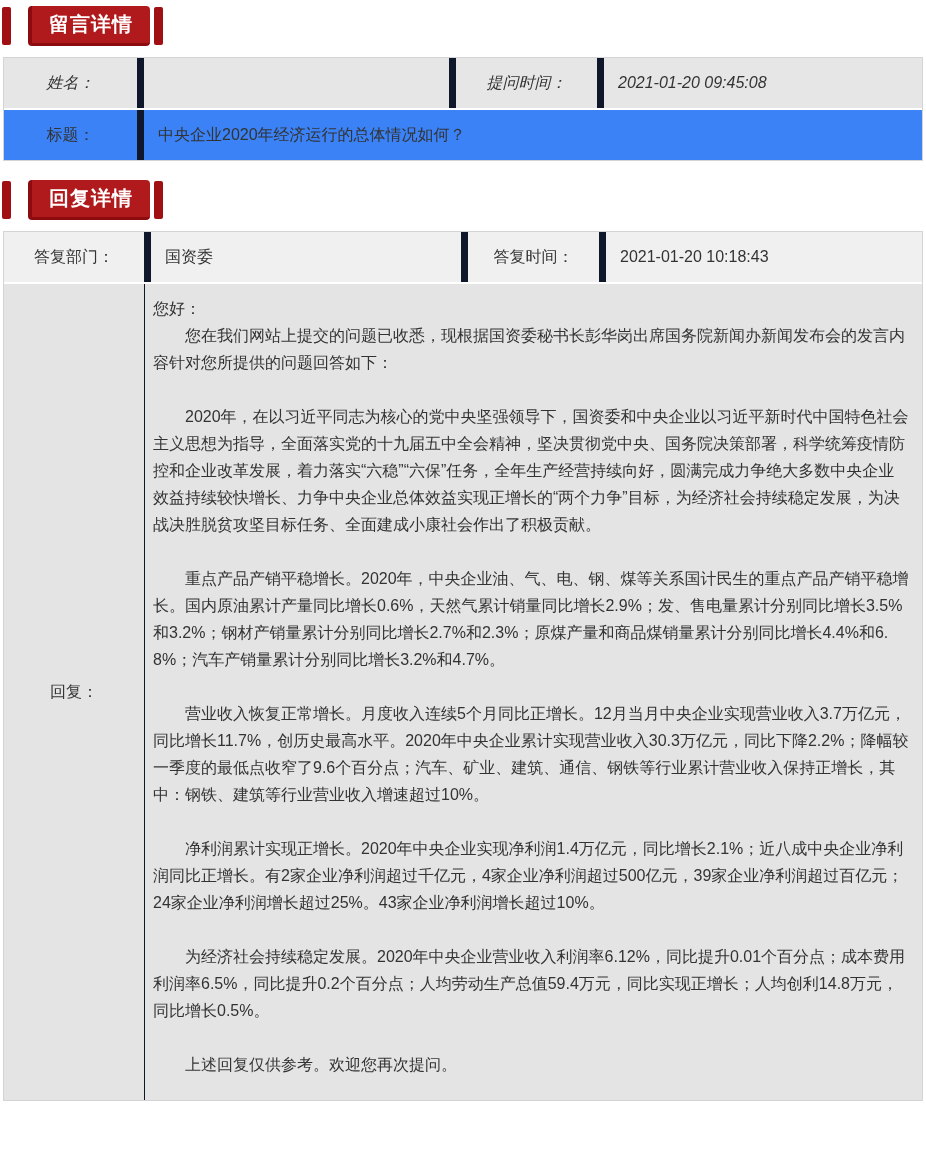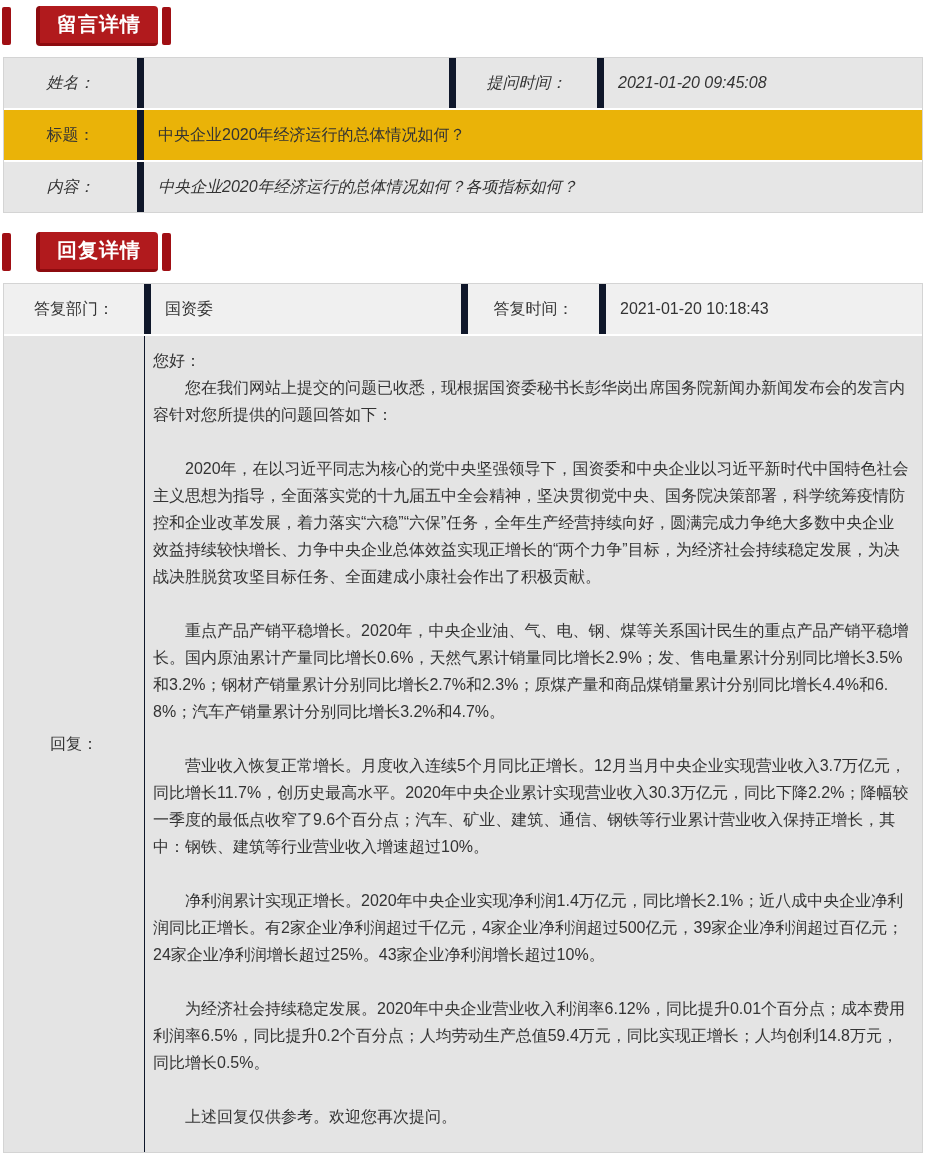--- a/index.html
+++ b/index.html
@@ -23,21 +23,21 @@
     margin-bottom: 11px;
   }
   .red-bar {
     width: 9px;
     height: 38px;
     background: #a00f14;
     border-radius: 2px;
     flex: 0 0 auto;
   }
   .red-box {
-    margin-left: 25px;
+    margin-left: 17px;
     margin-right: 4px;
     height: 40px;
     box-sizing: border-box;
     background: #b11a1d;
     border-left: 4px solid #8d0b0f;
     border-bottom: 3px solid #8d0b0f;
     border-radius: 4px;
     color: #ffffff;
     font-size: 20px;
     font-weight: bold;
@@ -63,21 +63,21 @@
     min-height: 50px;
     display: flex;
     align-items: center;
     box-sizing: border-box;
   }
   .cell + .cell { border-left: 7px solid #0f172a; }
   .cell.label { justify-content: center; text-align: center; }
   .cell.value { padding-left: 14px; padding-right: 10px; }
 
   .row-dark  { background: #e6e6e6; font-style: italic; }
-  .row-light { background: #eab308; }
+  .row-light { background: #3b82f6; }
   .row-dept  { background: #f0f0f0; }
   .row-reply { background: #e4e4e4; }
 
   
   .reply-label-cell {
     display: flex;
     align-items: center;
     justify-content: center;
     font-family: Liberation Mono, monospace;
   }
@@ -112,24 +112,20 @@
     <div class="t-row row-dark">
       <div class="cell label">姓名：</div>
       <div class="cell value"></div>
       <div class="cell label">提问时间：</div>
       <div class="cell value">2021-01-20 09:45:08</div>
     </div>
     <div class="t-row two-col row-light">
       <div class="cell label">标题：</div>
       <div class="cell value">中央企业2020年经济运行的总体情况如何？</div>
     </div>
-    <div class="t-row two-col row-dark">
-      <div class="cell label">内容：</div>
-      <div class="cell value">中央企业2020年经济运行的总体情况如何？各项指标如何？</div>
-    </div>
   </div>
 
   <div class="gap-between-sections"></div>
 
   <div class="section-header">
     <span class="red-bar"></span>
     <span class="red-box">回复详情</span>
     <span class="red-bar"></span>
   </div>
 

